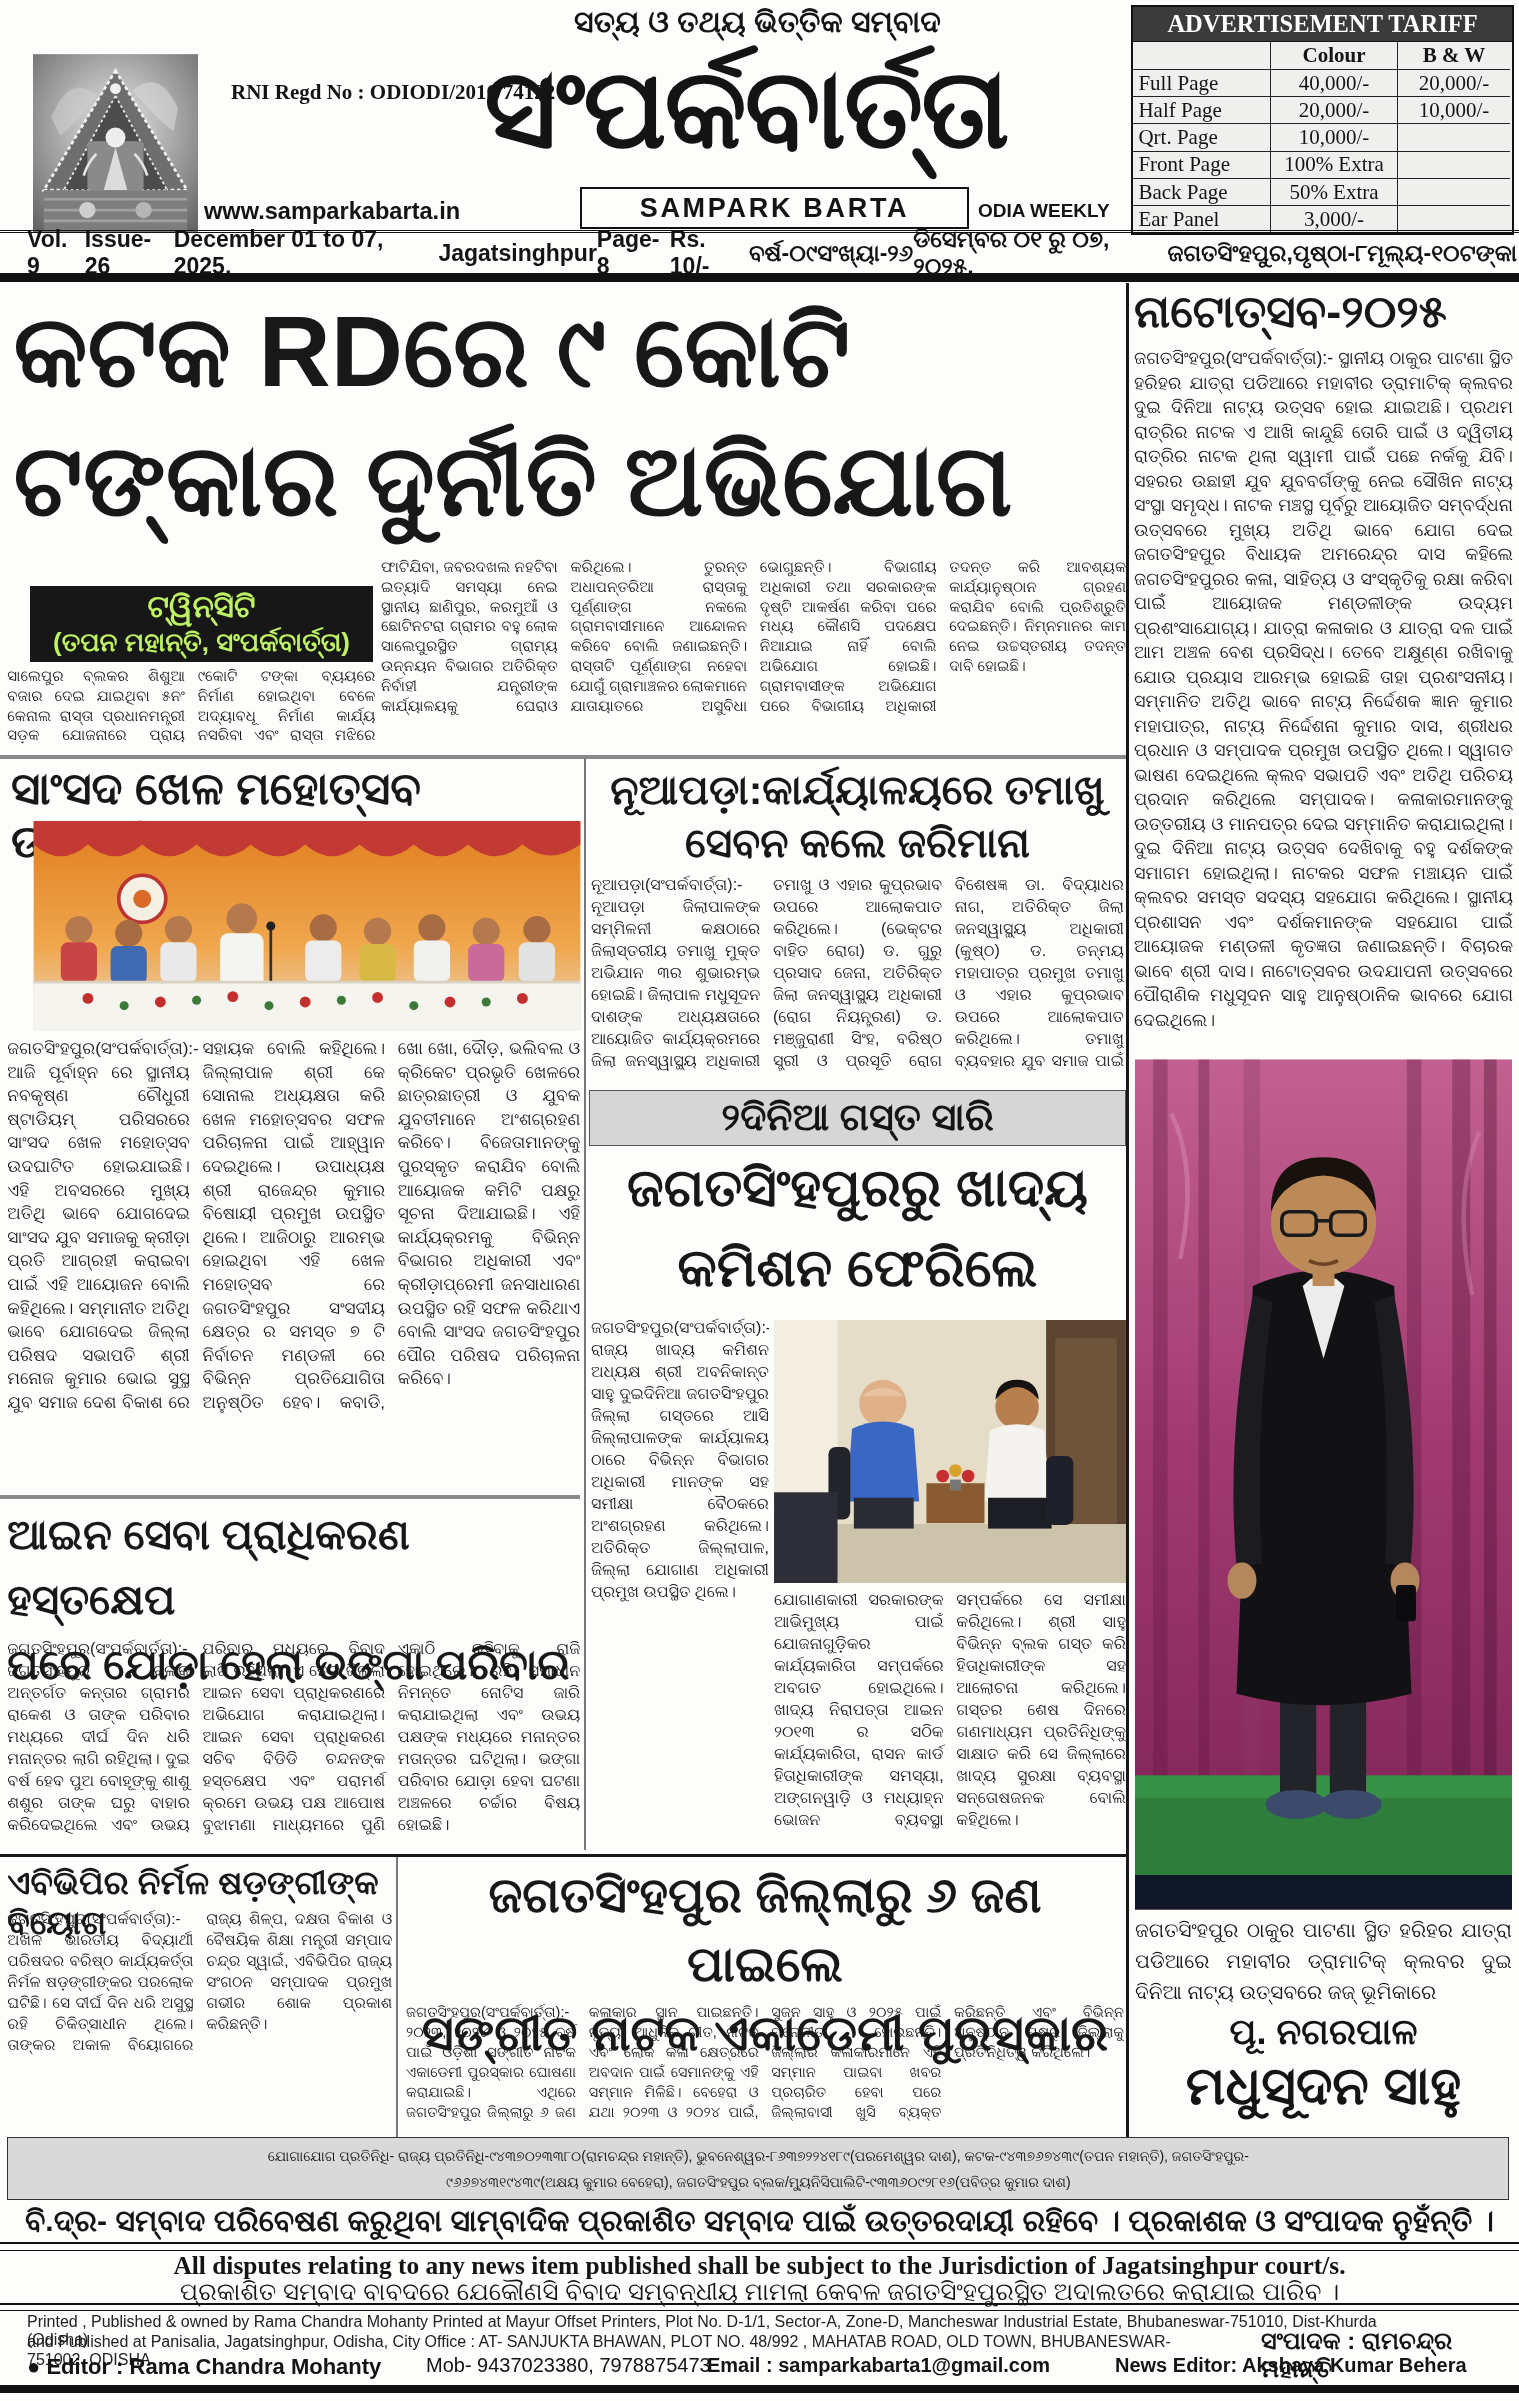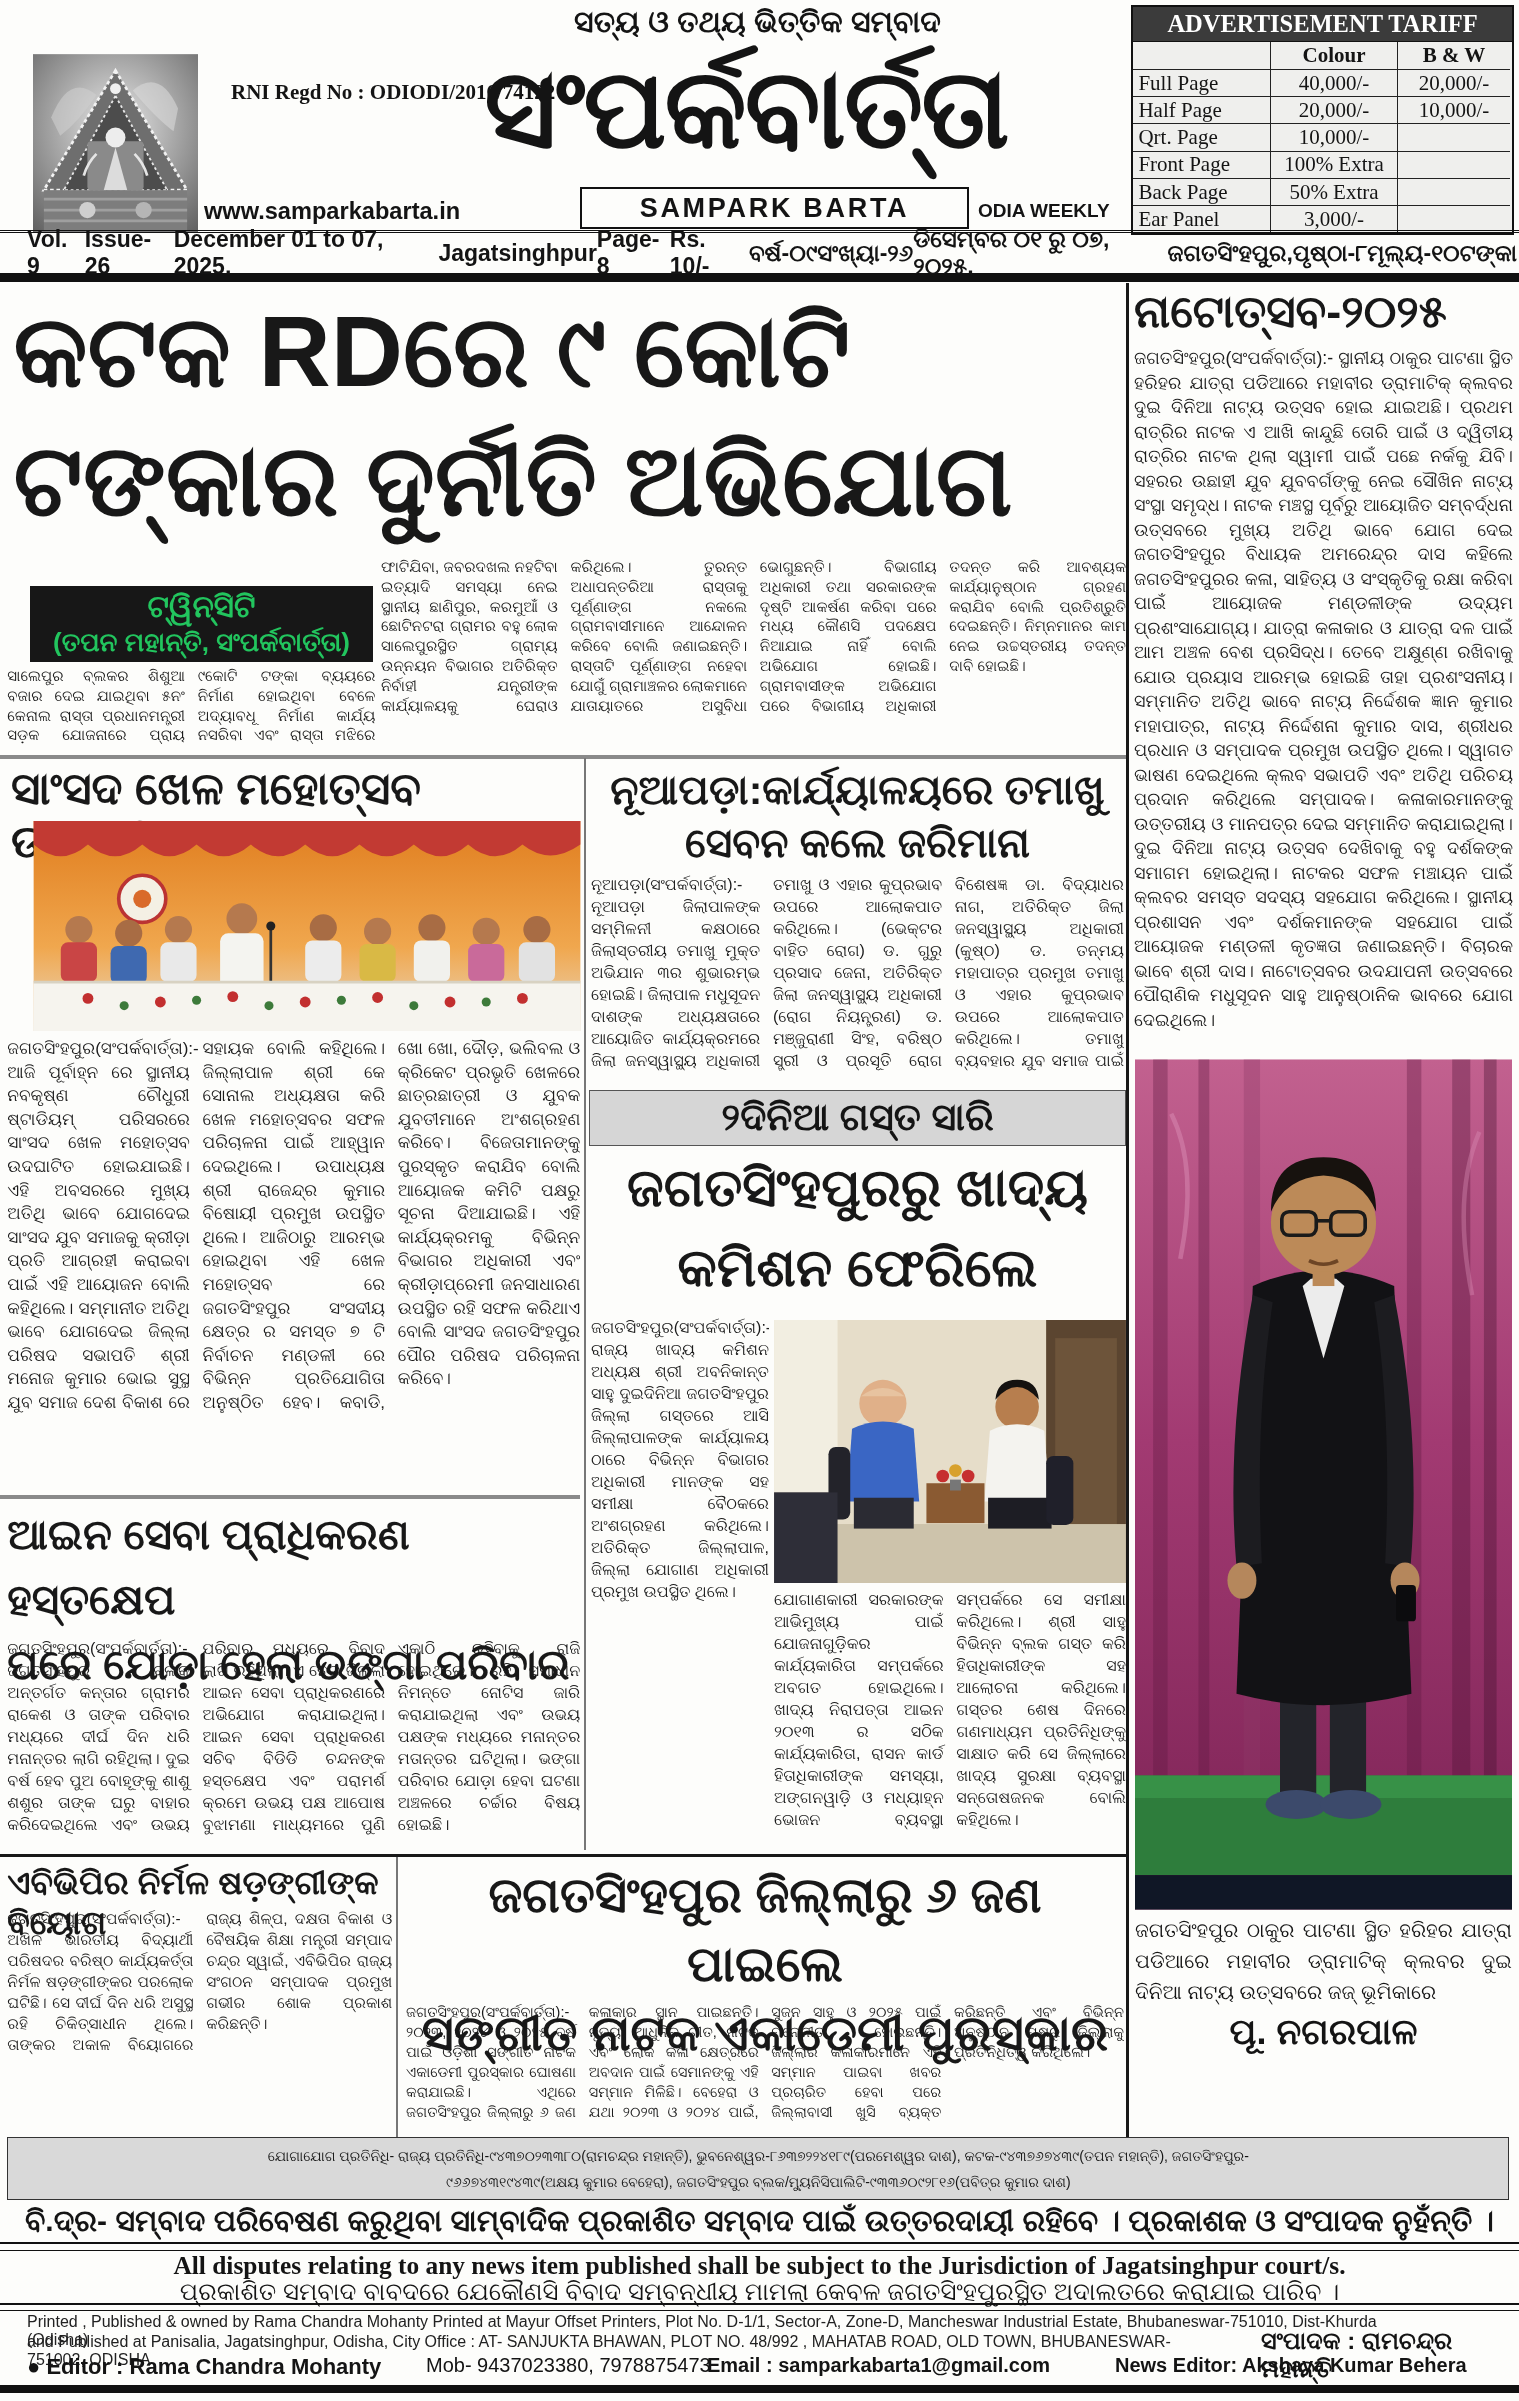--- a/index.html
+++ b/index.html
@@ -24,21 +24,21 @@
   #tariff .t-grid{display:grid;grid-template-columns:138px 127px 112px;}
   #tariff .t-cell{border-right:1.8px solid #222;border-bottom:1.8px solid #222;font-size:21px;line-height:24.5px;padding:0.9px 5.4px;}
   #tariff .t-cell:nth-child(3n){border-right:none;}
   #tariff .t-head{font-weight:bold;text-align:center;}
   #tariff .t-val{text-align:center;}
   
   #dateline{display:flex;justify-content:space-between;align-items:center;padding:0 27px;
             border-top:3.6px double #111;border-bottom:2.7px solid #111;font-weight:bold;font-size:23px;}
   #thickbar{background:#111;}
   
-  #byline-box{background:#171717;color:#22c55e;text-align:center;}
+  #byline-box{background:#171717;color:#bef264;text-align:center;}
   #byline-box .l1{font-size:31px;font-weight:bold;line-height:38px;padding-top:1.8px;}
   #byline-box .l2{font-size:26px;font-weight:bold;line-height:33px;}
   
   #kicker{background:#d6d6d6;border:1.8px solid #555;text-align:center;font-weight:900;font-size:38px;line-height:53px;}
   
   #adv-caption{font-size:20px;line-height:31px;text-align:justify;overflow:hidden;}
   #adv-name1{font-weight:900;font-size:36px;text-align:center;}
   #adv-name2{font-weight:900;font-size:53px;text-align:center;}
   
   #contact-box{background:#d9d9d9;border:1.8px solid #333;text-align:center;font-size:14px;line-height:26px;padding-top:5.4px;font-weight:500;}
@@ -197,20 +197,21 @@
       <line x1="200" y1="178" x2="216" y2="178" stroke="#1a1a1a" stroke-width="4"></line>
       <path d="M192 222 Q208 230 224 222" stroke="#6d4525" stroke-width="4" fill="none"></path>
       <rect x="196" y="234" width="24" height="16" fill="#bc8a58"></rect>
       <path d="M40 60 Q70 120 50 220" stroke="#d98bb4" stroke-width="5" fill="none" opacity="0.5"></path>
       <path d="M380 80 Q350 150 372 260" stroke="#d98bb4" stroke-width="5" fill="none" opacity="0.4"></path>
     </svg>
   </div>
 
   <div class="abs" id="adv-caption" style="left:1135px;top:1915px;width:377px;height:93px;">ଜଗତସିଂହପୁର ଠାକୁର ପାଟଣା ସ୍ଥିତ ହରିହର ଯାତ୍ରା ପଡିଆରେ ମହାବୀର ଡ୍ରାମାଟିକ୍ କ୍ଲବର ଦୁଇ ଦିନିଆ ନାଟ୍ୟ ଉତ୍ସବରେ ଜଜ୍ ଭୂମିକାରେ</div>
   <div class="abs" id="adv-name1" style="left:1135px;top:2011px;width:377px;">ପୂ. ନଗରପାଳ</div>
+  <div class="abs" id="adv-name2" style="left:1135px;top:2055px;width:377px;">ମଧୁସୂଦନ ସାହୁ</div>
 
   <div class="abs headline" style="left:11px;top:762px;width:570px;font-size:45px;line-height:53px;">ସାଂସଦ ଖେଳ ମହୋତ୍ସବ ଉଦ୍‌ଘାଟିତ</div>
 
   <div class="abs" style="left:33px;top:821px;width:548px;height:210px;">
     <svg width="548" height="210" viewBox="0 0 604 232">
       <defs>
         <linearGradient id="stage" x1="0" y1="0" x2="0" y2="1">
           <stop offset="0%" stop-color="#e07d1e"></stop>
             <stop offset="60%" stop-color="#f0a74e"></stop>
             <stop offset="100%" stop-color="#e8d9c2"></stop>

